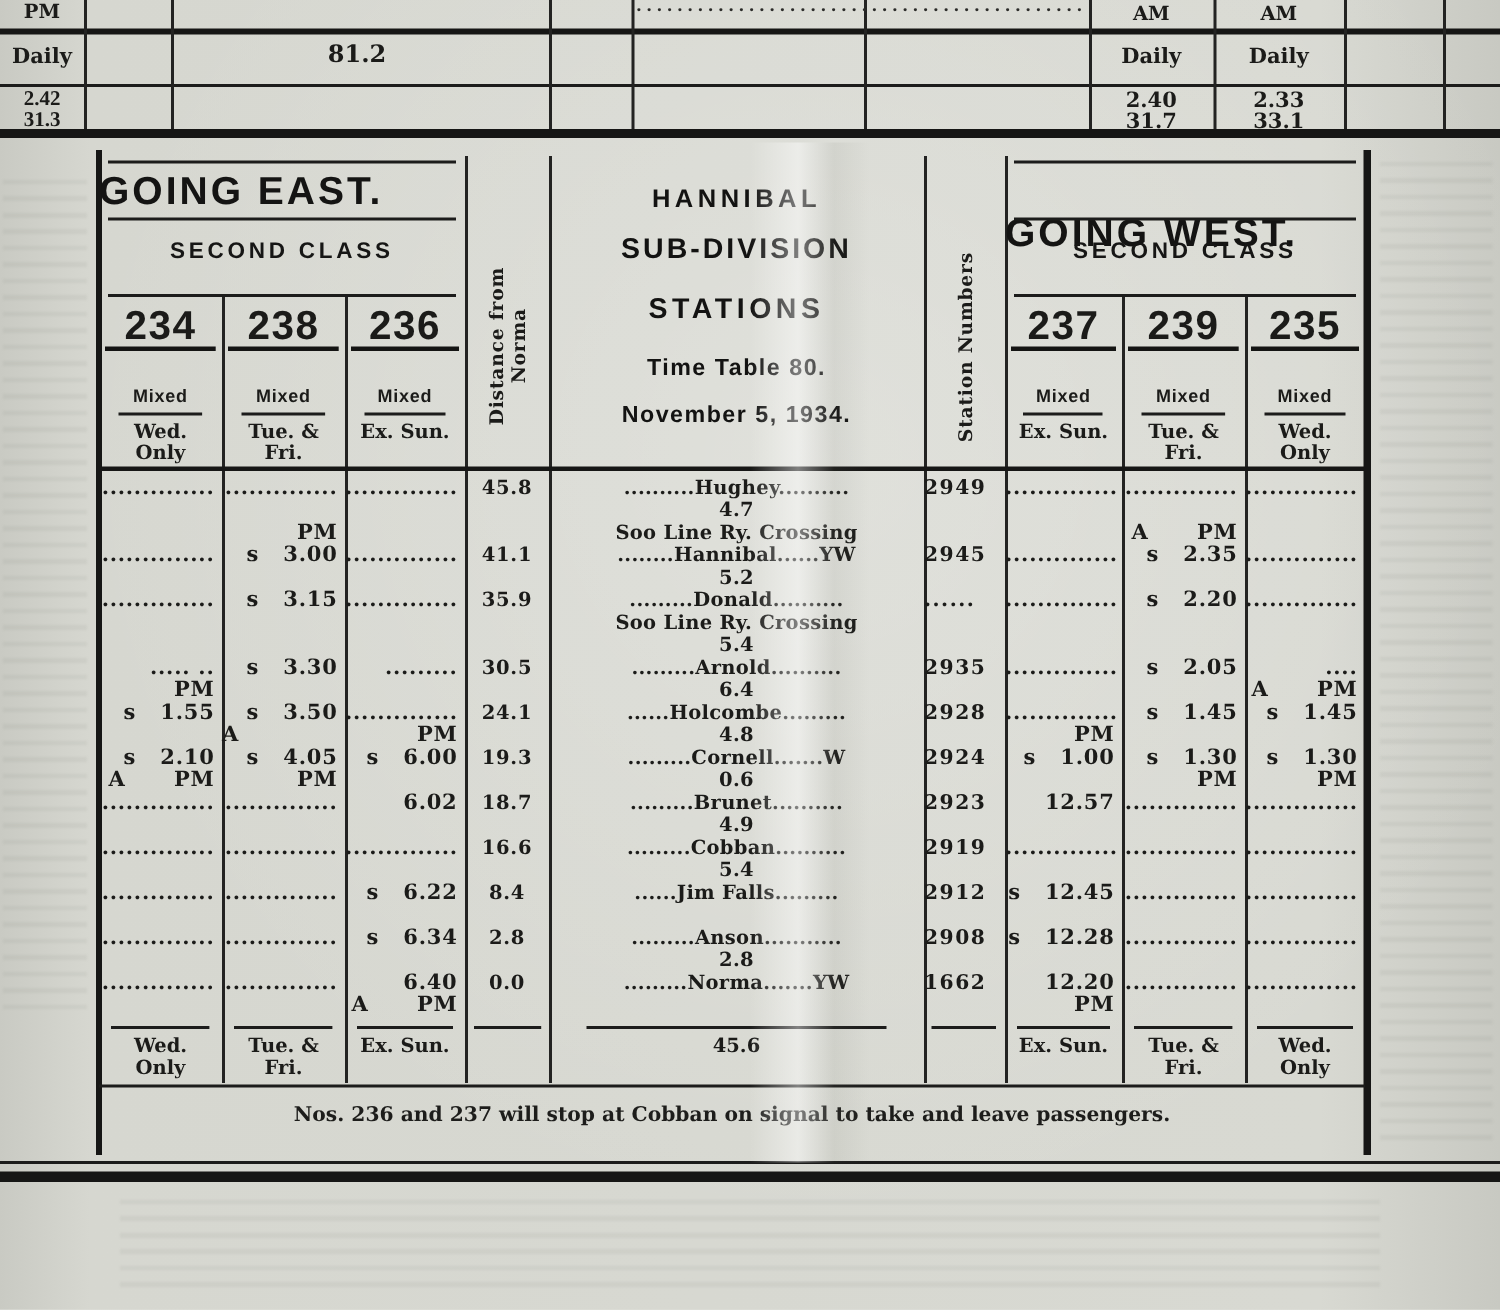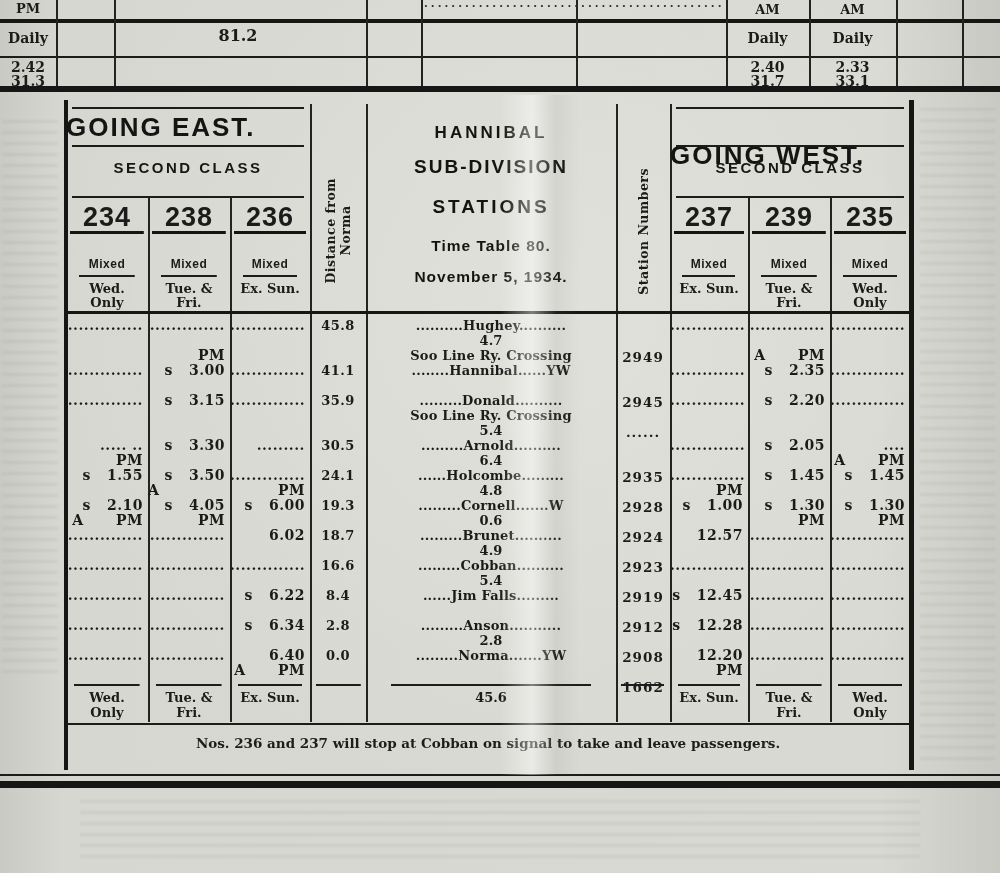--- a/index.html
+++ b/index.html
@@ -44,21 +44,21 @@
   
   .tgrid{position:absolute;left:66px;top:318px;width:844px;}
   .t-row{display:grid;grid-template-columns:82px 82px 80px 56px 250px 54px 78px 82px 80px;height:15px;}
   .t-cell{line-height:15px;overflow:visible;}
   .t-cell:nth-child(1),.t-cell:nth-child(2),.t-cell:nth-child(3),
   .t-cell:nth-child(7),.t-cell:nth-child(8),.t-cell:nth-child(9){
       font:700 14px/15px "DejaVu Serif",serif;text-align:right;padding-right:5px;
       white-space:pre;letter-spacing:0.5px;}
   .t-cell:nth-child(4){font:700 13px/15px "DejaVu Serif",serif;text-align:center;letter-spacing:0.5px;}
   .t-cell:nth-child(5){font:700 13px/15px "DejaVu Serif",serif;text-align:center;white-space:pre;letter-spacing:0.2px;}
-  .t-cell:nth-child(6){font:700 13.5px/15px "DejaVu Serif",serif;text-align:center;letter-spacing:1px;margin-top:32px;}
+  .t-cell:nth-child(6){font:700 13.5px/15px "DejaVu Serif",serif;letter-spacing:1px;}
 
   .fgrid{position:absolute;left:66px;top:684px;width:844px;display:grid;
          grid-template-columns:82px 82px 80px 56px 250px 54px 78px 82px 80px;}
   .f-cell{height:38px;font:700 13px/15px "DejaVu Serif",serif;text-align:center;
           white-space:pre-line;padding-top:6px;
           background:linear-gradient(#1c1c1b,#1c1c1b) top center/80% 2px no-repeat;}
 
   .note{position:absolute;left:66px;top:733px;width:844px;text-align:center;
         font:600 13.5px/20px "DejaVu Serif",serif;color:#1d1d1b;}
 
@@ -91,21 +91,21 @@
     <div class="ts-txt" style="left:0;top:1px;width:56px;">PM</div>
     <div class="ts-txt ts-dots" style="left:424px;top:-2px;width:300px;height:13px;">..........................................................................</div>
     <div class="ts-txt" style="left:726px;top:2px;width:83px;">AM</div>
     <div class="ts-txt" style="left:809px;top:2px;width:87px;">AM</div>
 
     <div class="ts-txt" style="left:0;top:30px;width:56px;font-size:14px;">Daily</div>
     <div class="ts-txt" style="left:114px;top:28px;width:248px;font-size:16px;">81.2</div>
     <div class="ts-txt" style="left:726px;top:30px;width:83px;font-size:14px;">Daily</div>
     <div class="ts-txt" style="left:809px;top:30px;width:87px;font-size:14px;">Daily</div>
 
-    <div class="ts-txt ts-stats" style="left: 0px; top: 60px; width: 56px; white-space: pre-line;">2.42
+    <div class="ts-txt ts-stats" style="left: 0px; top: 60px; width: 56px; white-space: pre-line; font-family: Liberation Serif, serif;">2.42
 31.3</div>
     <div class="ts-txt ts-stats" style="left: 726px; top: 60px; width: 83px; white-space: pre-line;">2.40
 31.7</div>
     <div class="ts-txt ts-stats" style="left: 809px; top: 60px; width: 87px; white-space: pre-line;">2.33
 33.1</div>
   </div>
 
   <div class="vline heavy" style="left:64px;top:100px;height:670px;width:4px;"></div>
   <div class="vline heavy" style="left:909px;top:100px;height:670px;width:5px;"></div>
 
@@ -234,20 +234,21 @@
         <div class="t-cell">..............</div>
         <div class="t-cell">s   2.35</div>
         <div class="t-cell">..............</div>
       </div>
 
       <div class="t-row">
         <div class="t-cell"></div>
         <div class="t-cell"></div>
         <div class="t-cell"></div>
         <div class="t-cell"></div>
+        <div class="t-cell">5.2</div>
         <div class="t-cell"></div>
         <div class="t-cell"></div>
         <div class="t-cell"></div>
         <div class="t-cell"></div>
       </div>
 
       <div class="t-row">
         <div class="t-cell">..............</div>
         <div class="t-cell">s   3.15</div>
         <div class="t-cell">..............</div>

